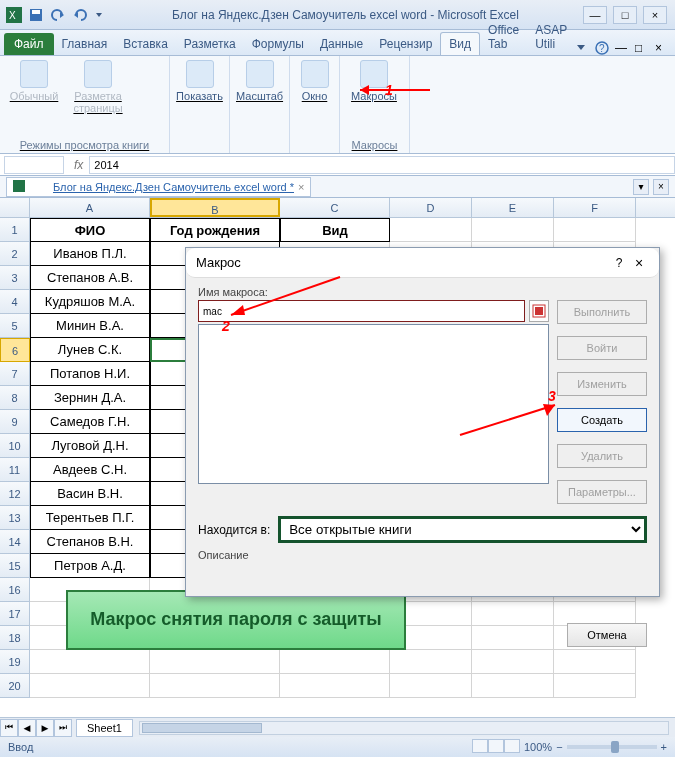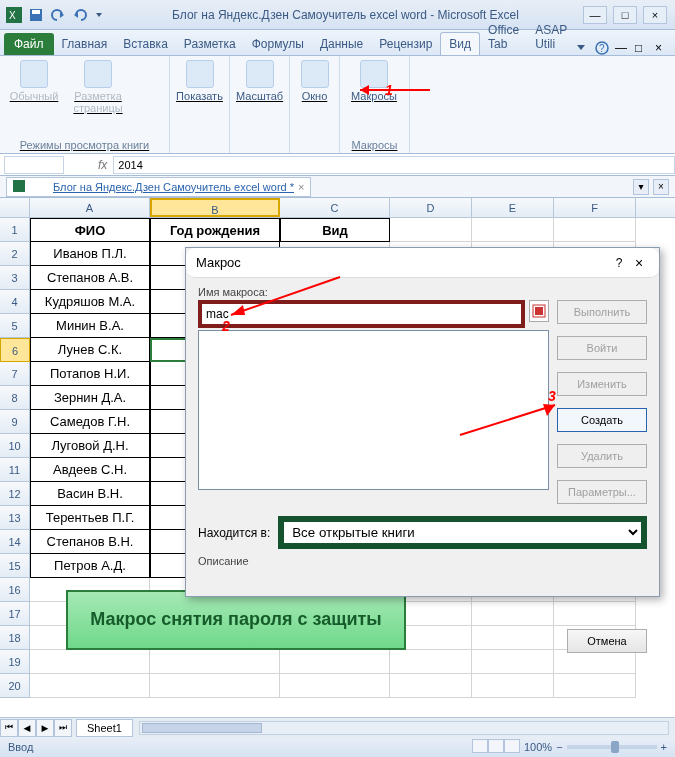--- a/index.html
+++ b/index.html
@@ -26,21 +26,21 @@
 .rgroup { border-right: 1px solid #cfdced; padding: 4px 6px 2px 6px; display: flex; flex-direction: column; }
 .rgroup-items { display: flex; gap: 8px; flex: 1; align-items: flex-start; }
 .ritem { display: flex; flex-direction: column; align-items: center; gap: 2px; width: 56px; text-align: center; font-size: 11px; color: #3b5a84; cursor: pointer; }
 .ritem.disabled { color: #b0b8c2; }
 .ritem .ricon { width: 28px; height: 28px; background: #dceaf8; border: 1px solid #b7cee8; border-radius: 3px; }
 .rgroup-label { text-align: center; font-size: 11px; color: #6b7f99; padding-top: 2px; }
 
 
 .fbar { height: 22px; display: flex; align-items: center; border-bottom: 1px solid #a7bcd6; background: #fff; }
 .nbox { width: 60px; border: 1px solid #c6d4e6; margin: 0 4px; padding: 2px 4px; font-size: 11px; background: #fff; }
-.fx { font-style: italic; color: #777; padding: 0 6px; margin-left: 24px; }
+.fx { font-style: italic; color: #777; padding: 0 6px; }
 .finput { flex: 1; border: 1px solid #c6d4e6; padding: 2px 4px; font-size: 11px; background: #fff; }
 
 
 .doctab-row { height: 22px; background: #f2f6fb; display: flex; align-items: center; padding: 0 6px; border-bottom: 1px solid #a7bcd6; }
 .doctab { background: #fff; border: 1px solid #b2c5dd; padding: 2px 6px; font-size: 11px; display: flex; align-items: center; gap: 4px; }
 .doctab a { color: #2a63ad; text-decoration: underline; padding-left: 24px; }
 .doctab-close { color: #888; cursor: pointer; }
 .doctab-rgt { margin-left:auto; display:flex; gap:4px;}
 .doctab-rgt span{width:16px;height:16px;border:1px solid #b2c5dd;background:#e8eef7;display:inline-flex;align-items:center;justify-content:center;font-size:10px;cursor:pointer;}
 
@@ -65,30 +65,30 @@
 .dialog { position: absolute; top: 247px; left: 185px; width: 475px; height: 350px; background: #f0f0f0; border: 1px solid #8a9bb0; box-shadow: 3px 3px 8px rgba(0,0,0,.3); font-size: 12px; }
 .dlg-title { height: 30px; display: flex; align-items: center; padding: 0 10px; background: #fff; border-bottom: 1px solid #ddd; border-radius: 9px; }
 .dlg-title-text { flex: 1; font-size: 13px; }
 .dlg-help { width: 20px; text-align: center; cursor: pointer; }
 .dlg-close { width: 20px; text-align: center; cursor: pointer; font-size: 14px; }
 .dlg-body { padding: 8px 12px; }
 .dlg-label { font-size: 11px; color: #444; margin-bottom: 2px; }
 .dlg-row1 { display: flex; gap: 8px; align-items: flex-start; }
 .dlg-left { flex: 1; }
 .dlg-input-row { display: flex; gap: 4px; }
-.dlg-input { flex: 1; border: 4px solid #7f1d1d; padding: 3px 4px; background: #fff; font-size: 12px; }
+.dlg-input { flex: 1; border: 1px solid #7f1d1d; padding: 3px 4px; background: #fff; font-size: 10px; }
 .dlg-runbtn { width: 20px; height: 22px; border: 1px solid #aaa; background: #fdfdfd; cursor: pointer; display:flex;align-items:center;justify-content:center;}
 .dlg-list { height: 160px; border: 1px solid #7a8ea6; background: #fff; margin-top: 2px; }
 .dlg-btns { display: flex; flex-direction: column; gap: 12px; width: 90px; }
 .dlg-btn { height: 24px; border: 1px solid #adadad; background: linear-gradient(#f7f7f7,#e5e5e5); font-size: 11px; cursor: pointer; }
 .dlg-btn:disabled { color: #a0a0a0; background: #efefef; cursor: default; }
 .dlg-btn.primary { border: 1px solid #2a63ad; background: #f2f7fd; color: #000; }
 .dlg-lower { margin-top: 12px; }
 .dlg-sel-row { display: flex; align-items: center; gap: 8px; }
-.dlg-select { flex: 1; border: 6px solid #14532d; padding: 2px 4px; background: #fff; }
+.dlg-select { flex: 1; border: 3px solid #14532d; padding: 2px 4px; background: #fff; }
 .dlg-desc { height: 50px; }
 .dlg-footer { display: flex; justify-content: flex-end; padding-top: 10px; }
 
 
 .anno { position: absolute; pointer-events: none; }
 .anno-num { color: #ff0000; font-size: 14px; font-weight: bold; font-style: italic; }
 svg.arrow { position: absolute; }
 
 
 .sheet-tabs { position:absolute; bottom:20px; left:0; right:0; height:20px; background:#e6ecf4; display:flex; align-items:center; border-top:1px solid #b6c7da; }

